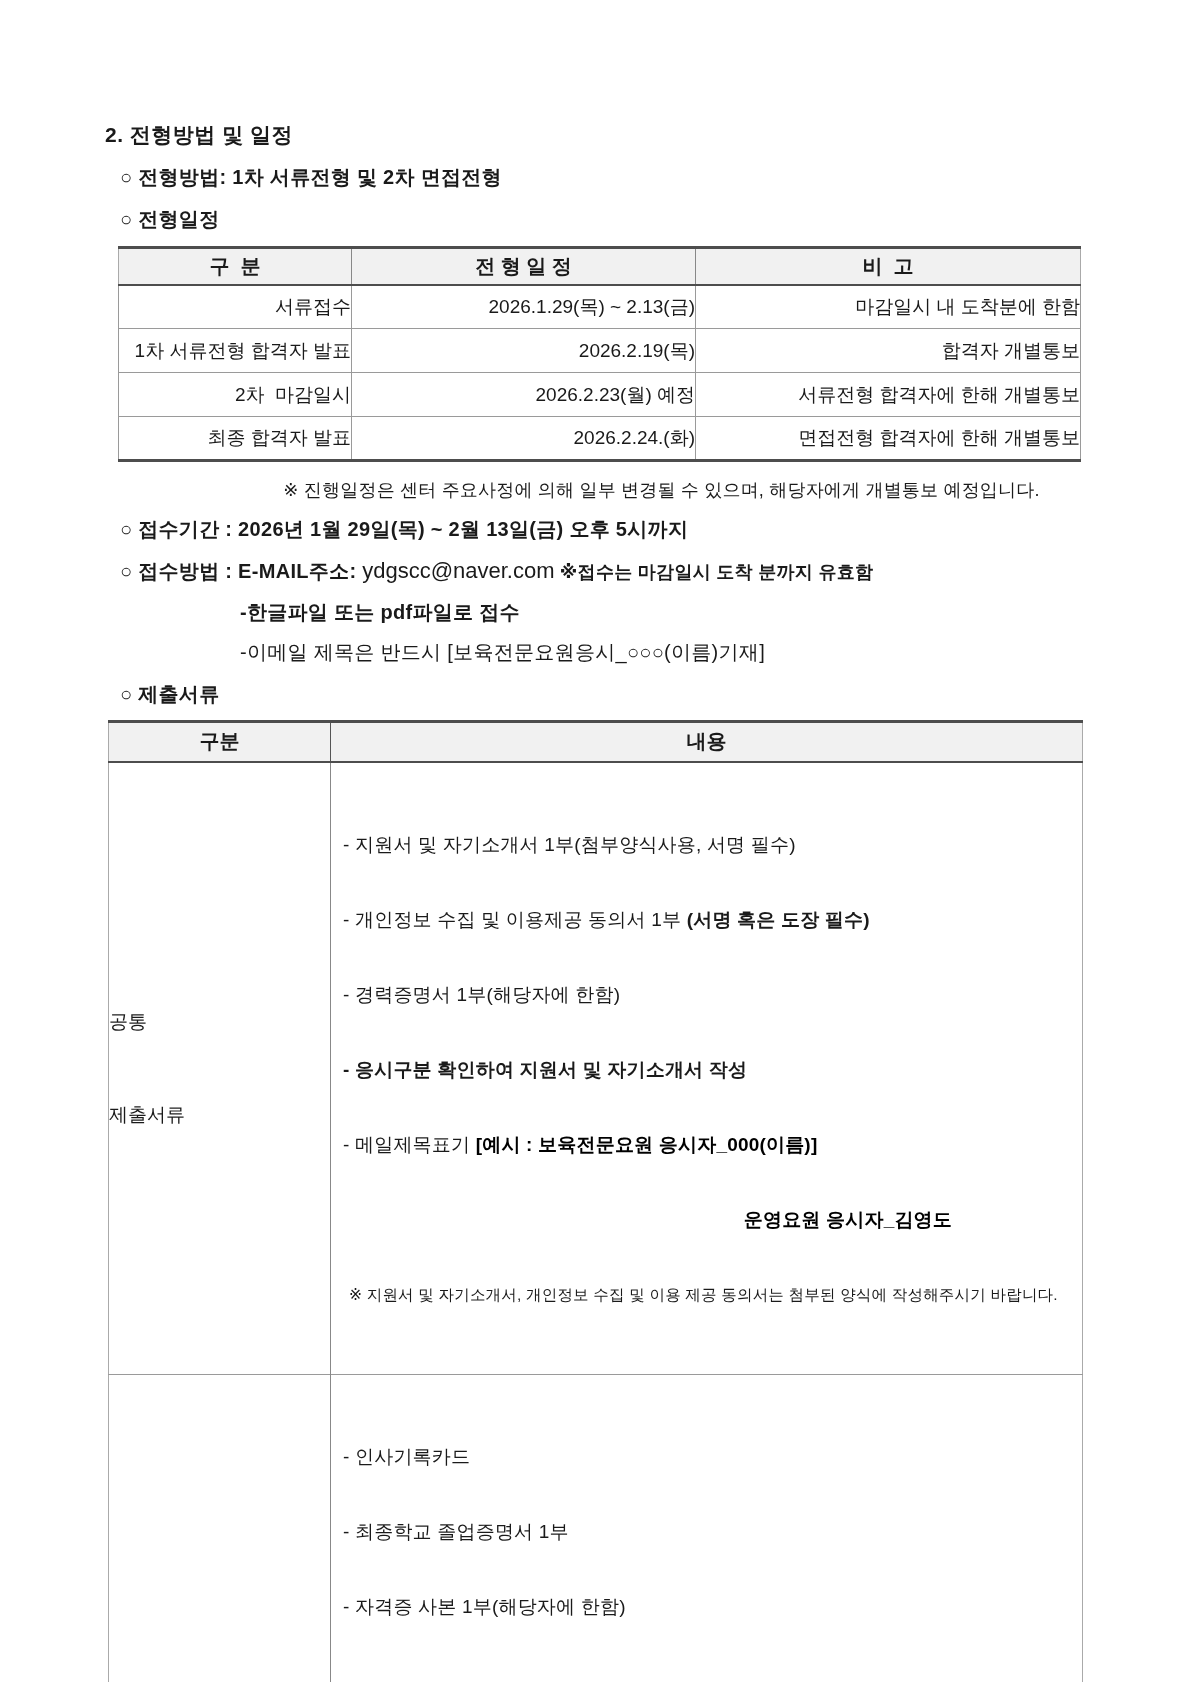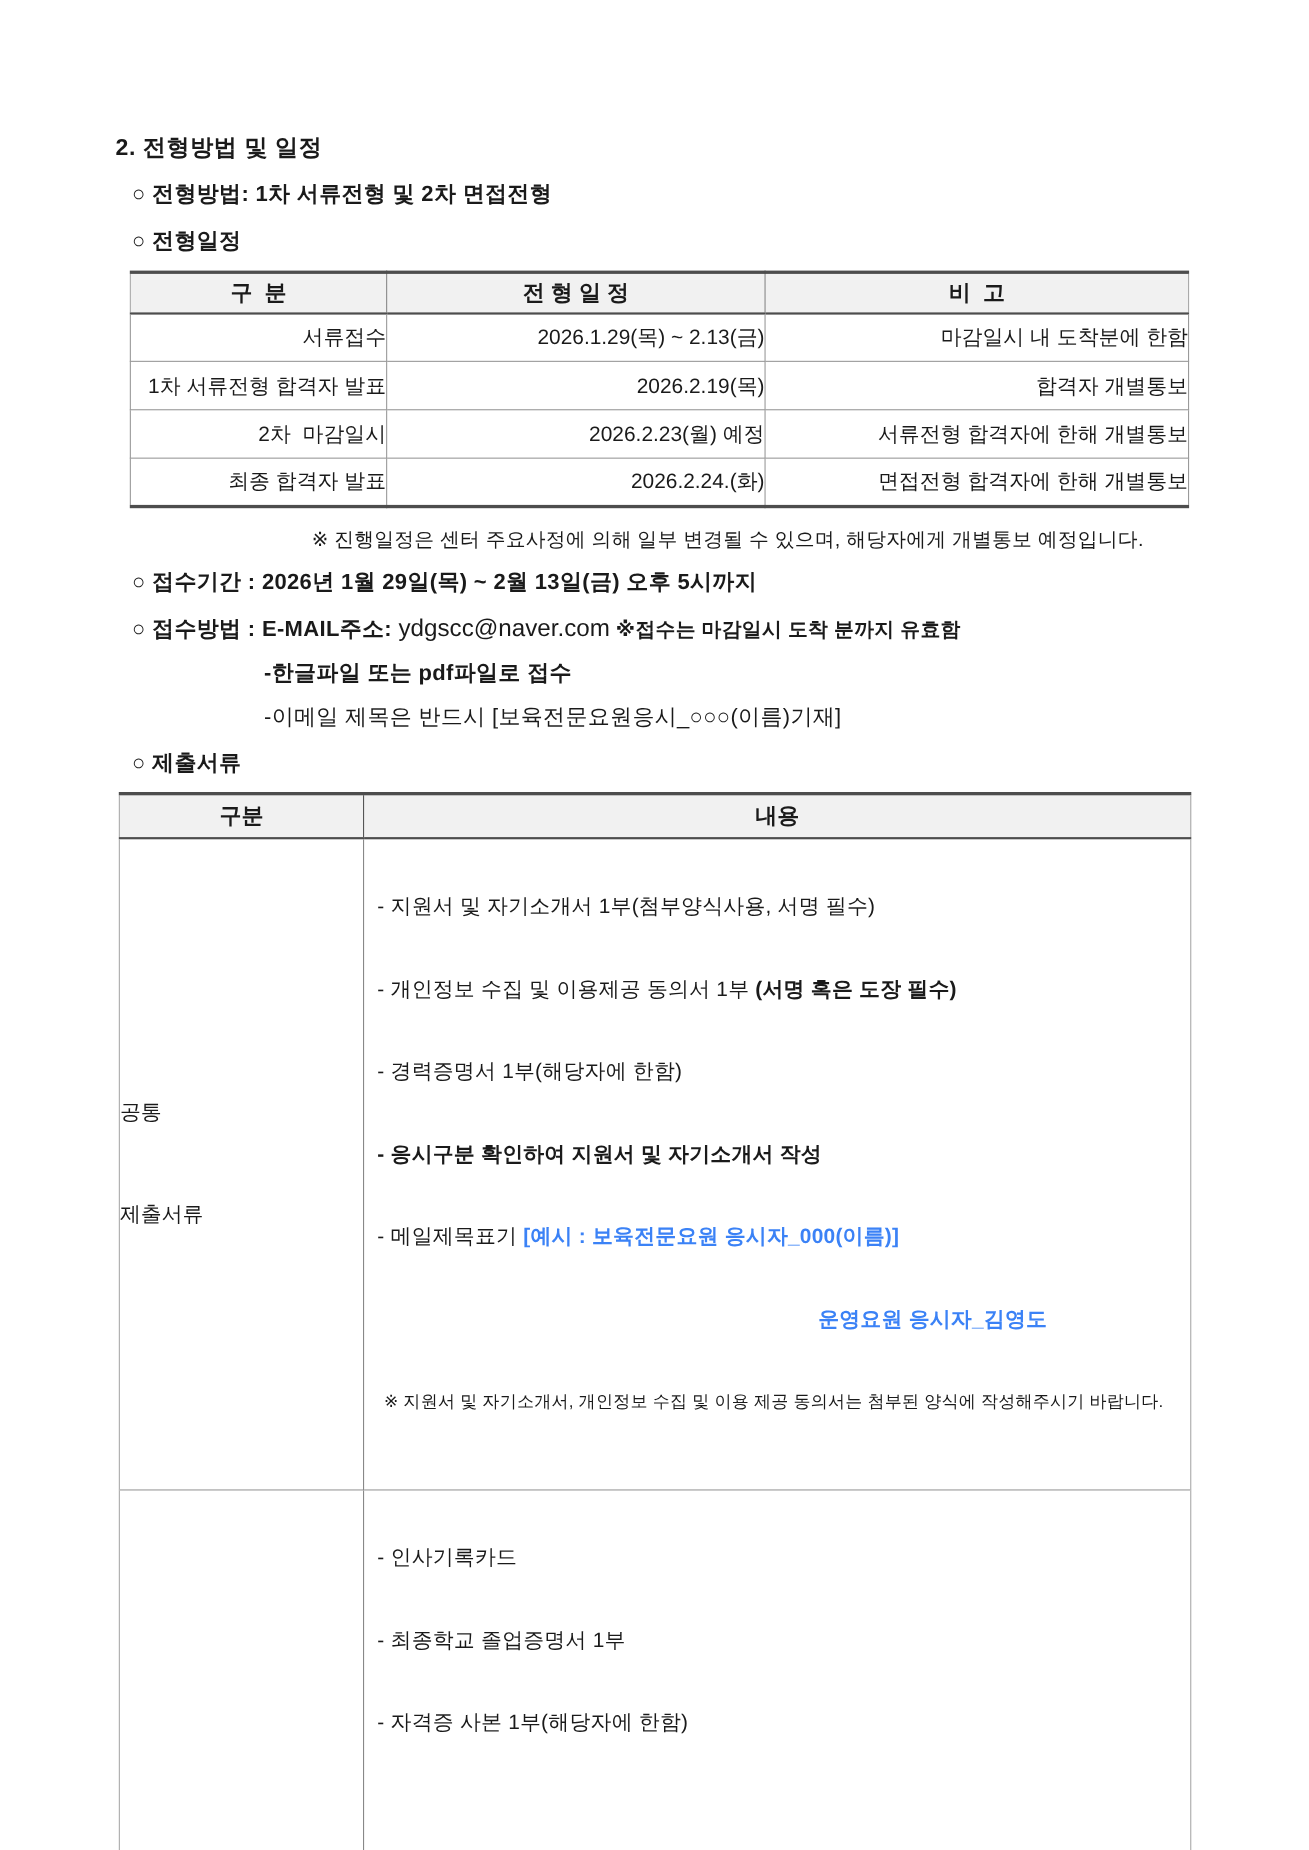--- a/index.html
+++ b/index.html
@@ -97,29 +97,29 @@
   #documents-table th { height: 40px; }
   #documents-table col.c1 { width: 222px; }
   #documents-table td { border-top: 1px solid #9a9a9a; vertical-align: middle; }
   #documents-table td + td { border-left: 1px solid #888888; }
   #documents-table th + th { border-left: 1px solid #555555; }
   .label-cell {
     text-align: left;
     font-size: 20px;
     line-height: 31px;
   }
-  .content-cell { padding: 2px 10px 20px 12px; margin-left: 23px; }
+  .content-cell { padding: 22px 10px 20px 12px; margin-left: 23px; }
   .content-cell .line {
     font-size: 19px;
     line-height: 31px;
     letter-spacing: 0.2px;
   }
   .line.centered { text-align: right; padding-right: 120px; }
   .line.small-note { font-size: 15.5px; padding-left: 6px; }
-  .blue { color: #3b82f6; }
+  .blue { color: #000000; }
 </style>
 </head>
 <body>
 
 <div class="page">
 
   <h2 class="sec-heading" id="sec2-heading">2. 전형방법 및 일정</h2>
   <p class="bullet bold">○ 전형방법: 1차 서류전형 및 2차 면접전형</p>
   <p class="bullet bold">○ 전형일정</p>
 

